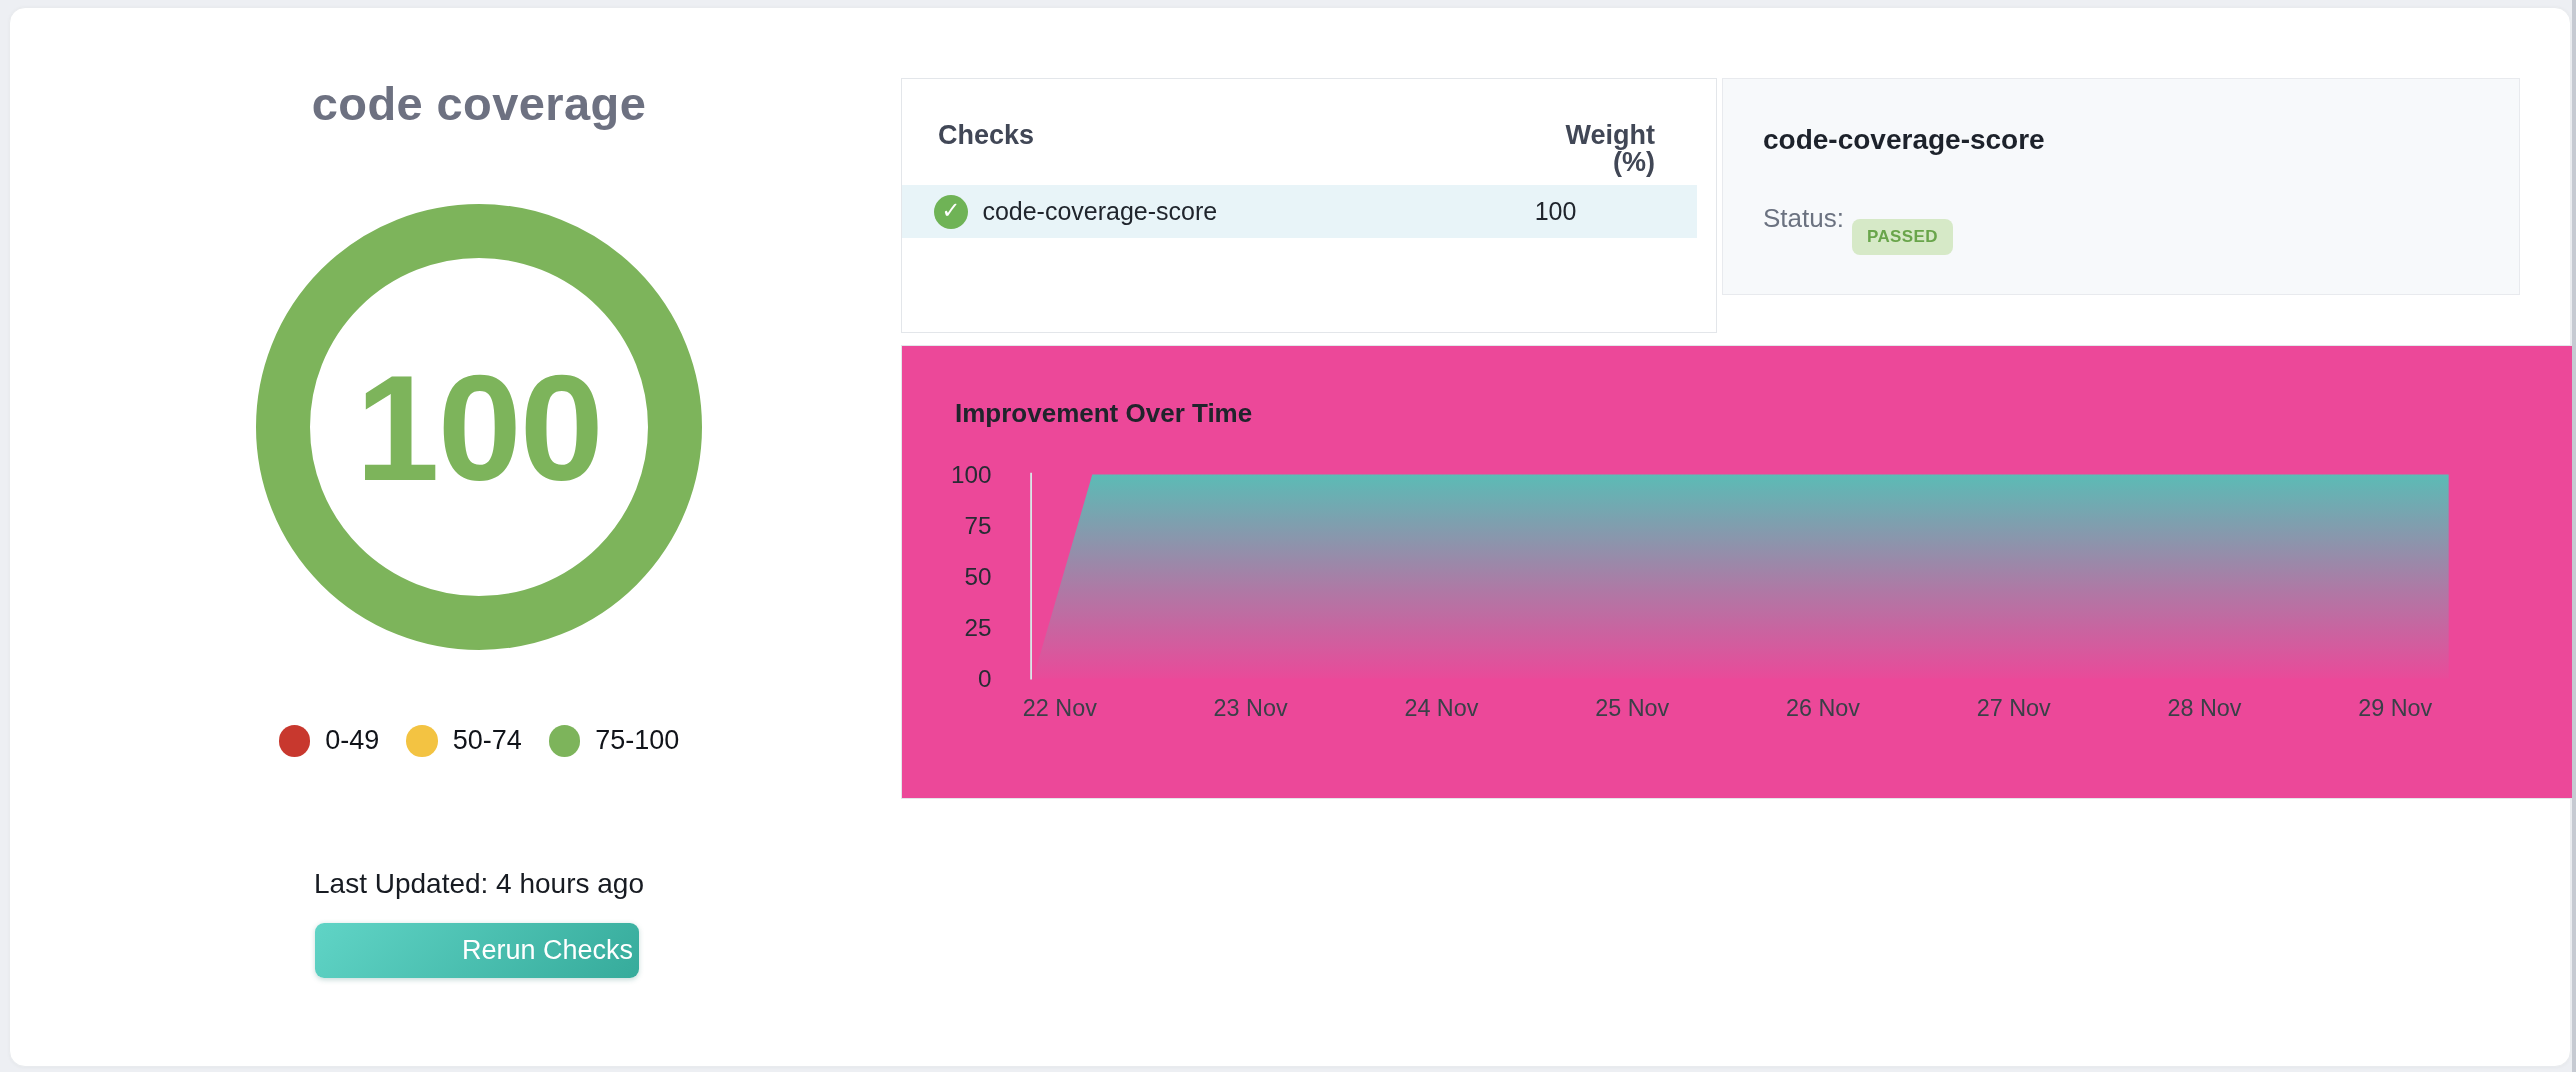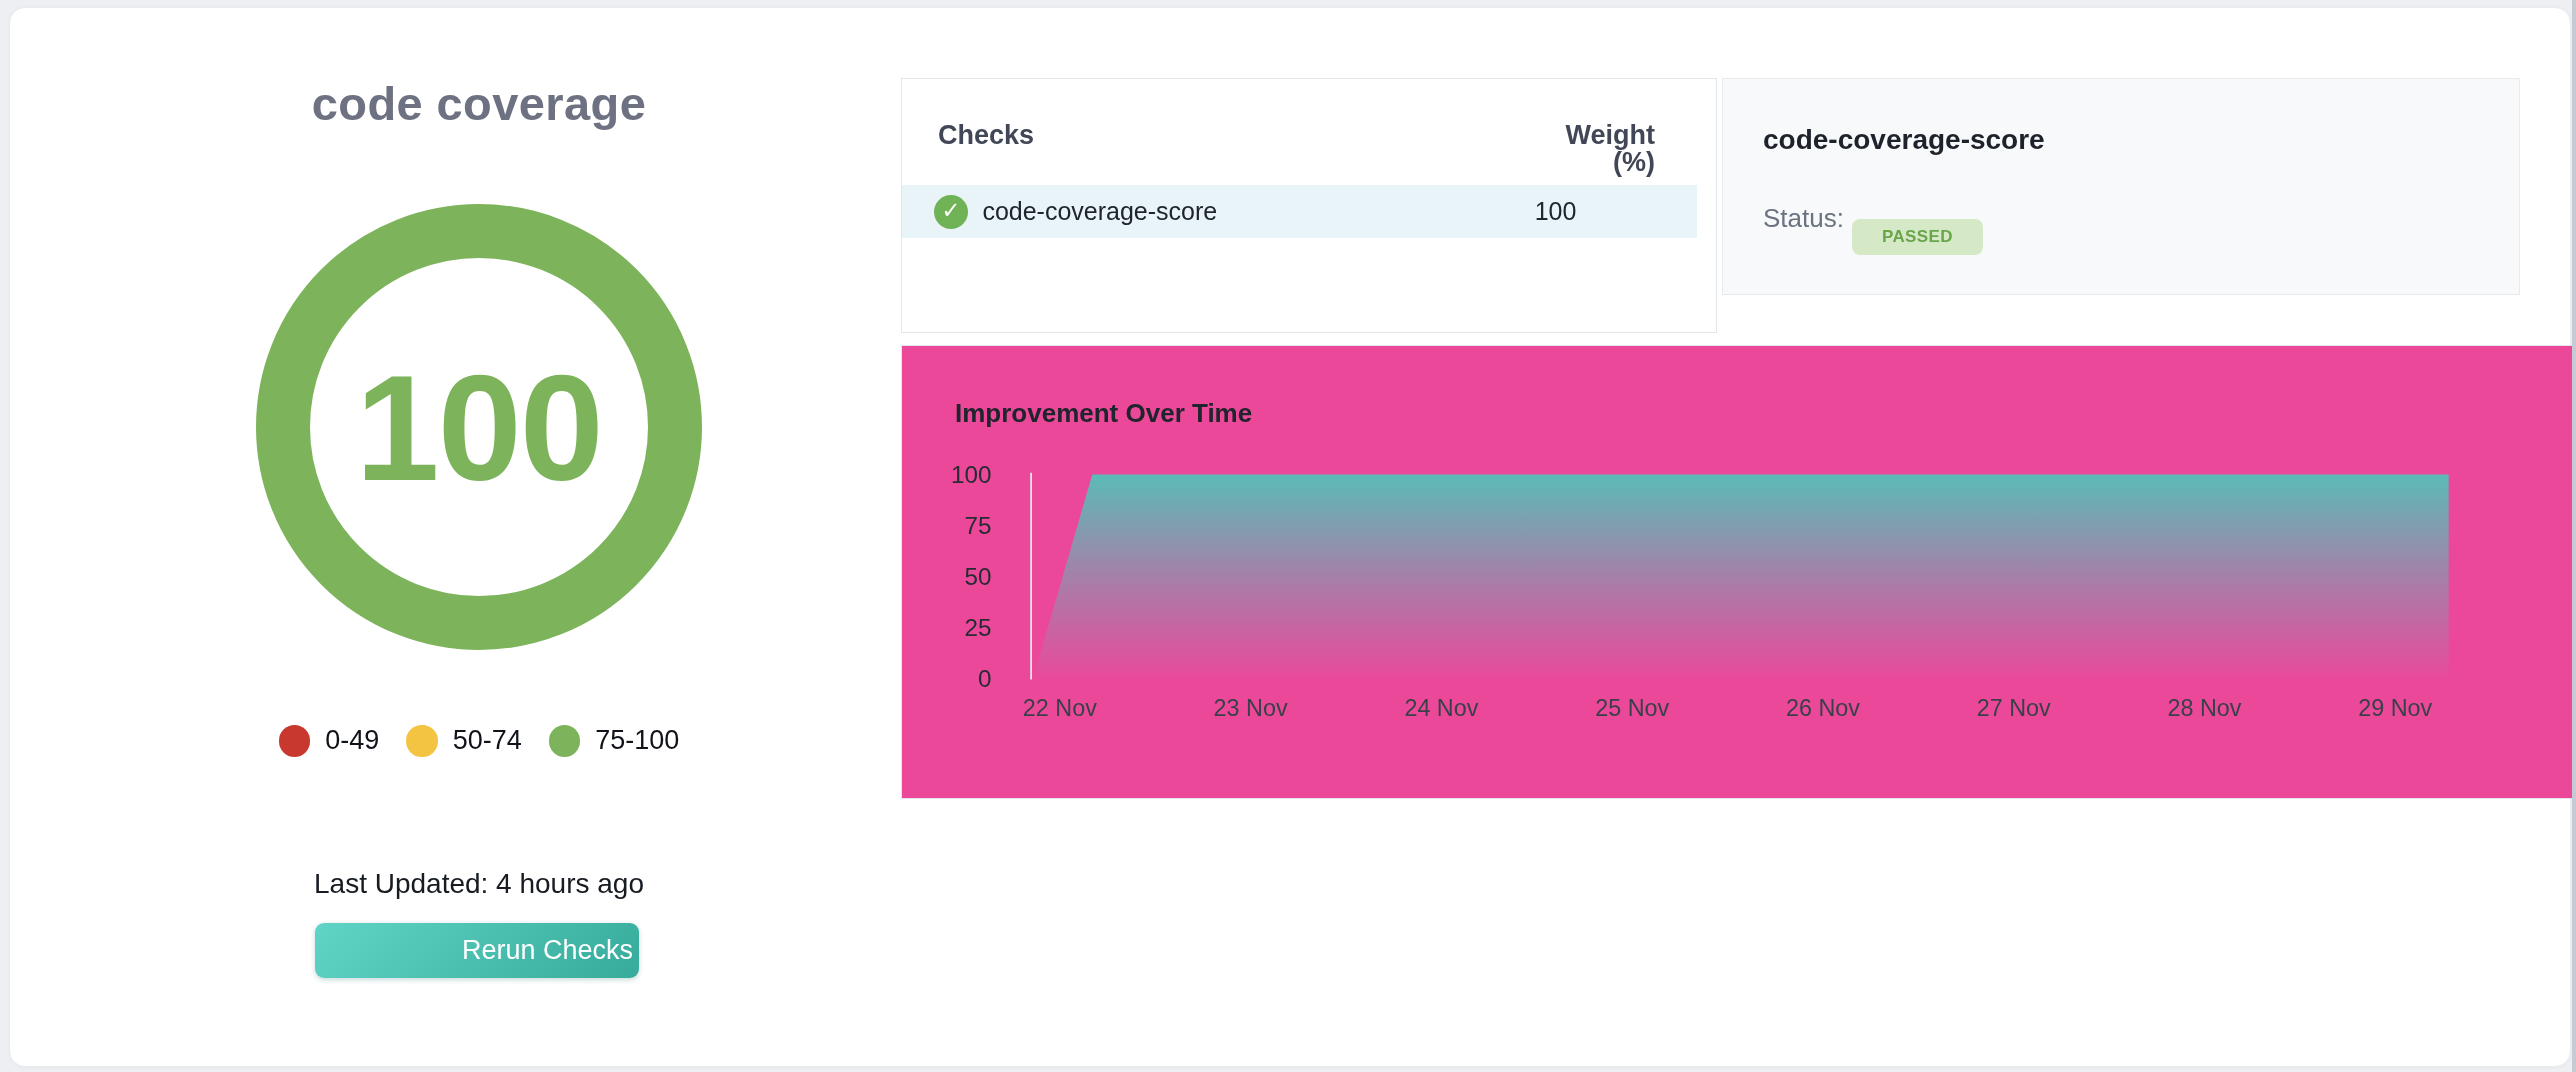--- a/index.html
+++ b/index.html
@@ -74,21 +74,21 @@
 
   
   .detail-panel{
     position:absolute;left:1712px;top:70px;width:798px;height:217px;
     box-sizing:border-box;background:#f7f9fb;border:0.9px solid #e8eaee;
   }
   .detail-title{position:absolute;left:40px;top:45px;font-size:28px;font-weight:700;color:#1d222b;}
   .status-line{position:absolute;left:40px;top:121px;display:flex;align-items:center;gap:8px;height:37px;}
   .status-label{font-size:26px;color:#6b7280;}
   .status-badge{
-    display:inline-block;padding:8px 30px;border-radius:8px;
+    display:inline-block;padding:8px 15px;border-radius:8px;
     font-size:17px;font-weight:600;letter-spacing:0.4px;
     background:#d6e9c7;color:#69a54b;margin-top:37px;
   }
 
   
   .chart-panel{
     position:absolute;left:891px;top:337px;width:1894px;height:454px;
     box-sizing:border-box;background:#ec4899;border:0.9px solid #e3e6ea;
   }
   .chart-title{position:absolute;left:53px;top:52px;font-size:26px;font-weight:600;color:#20242c;}

